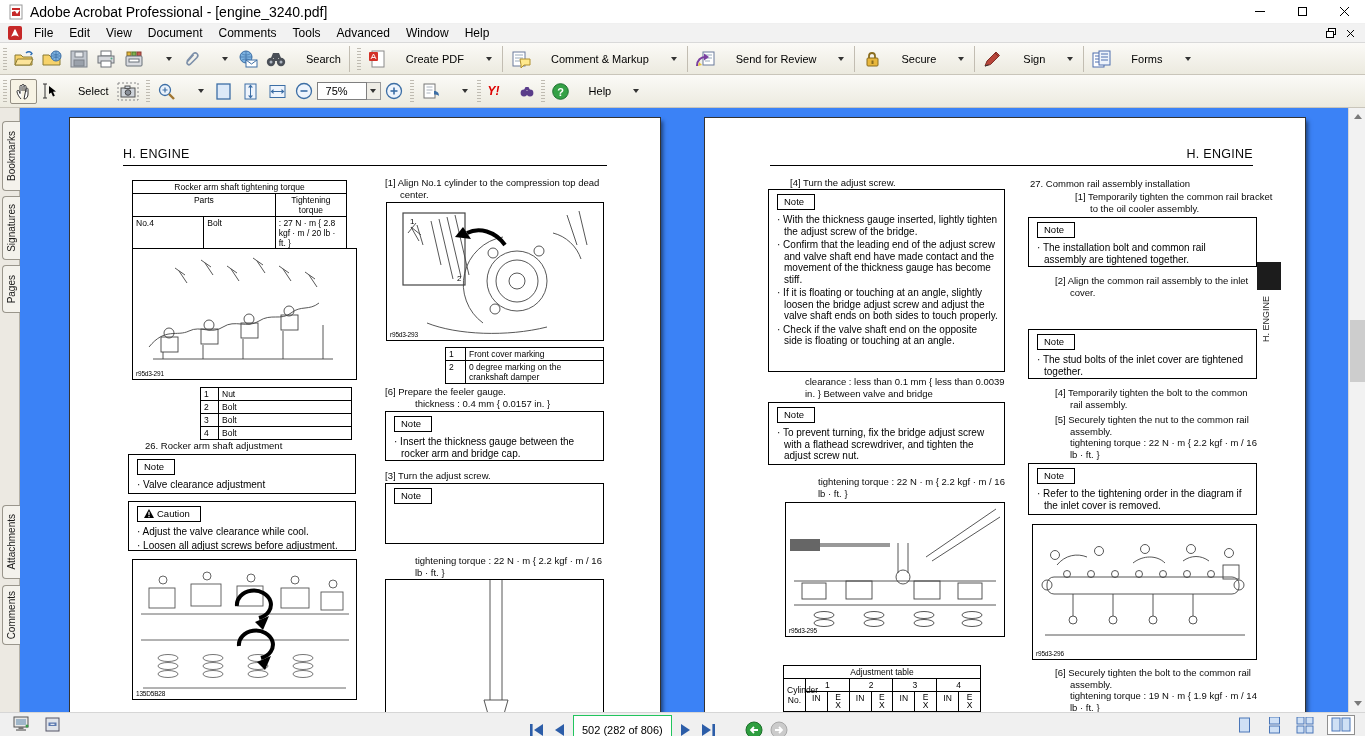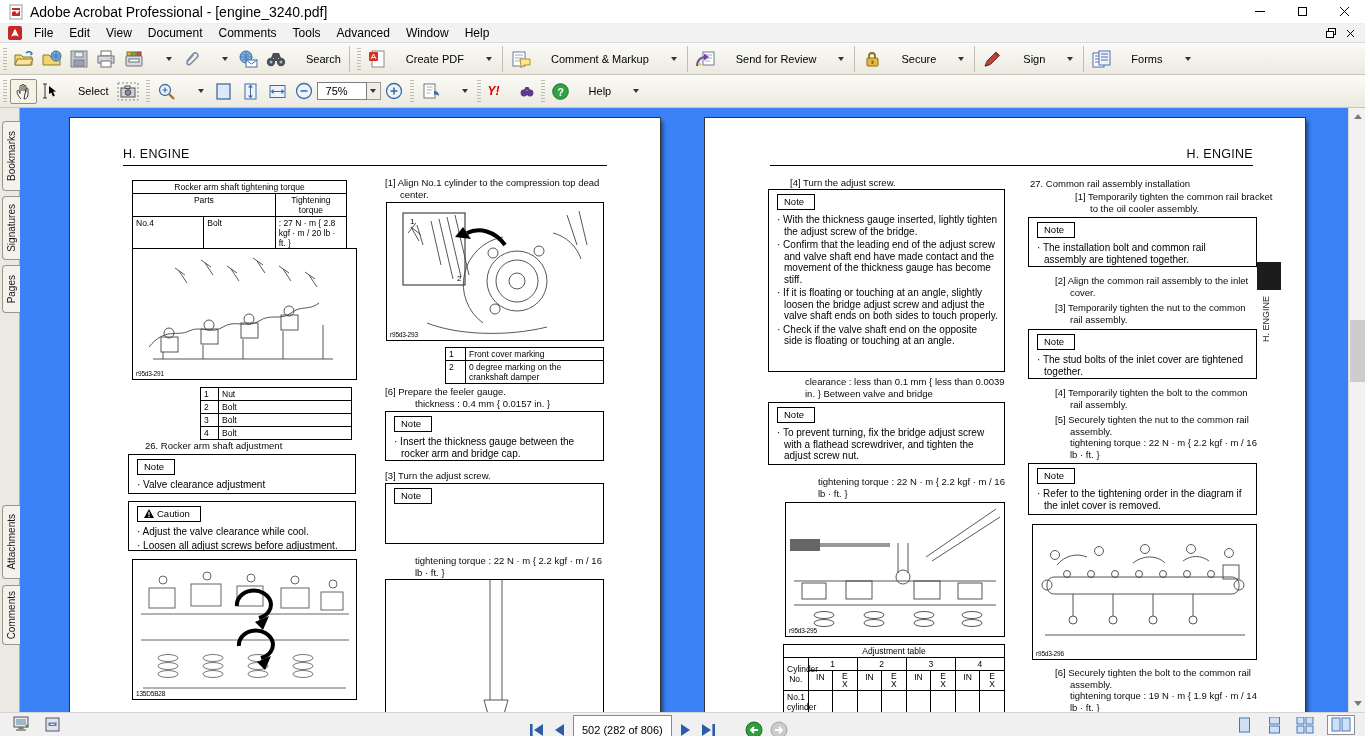--- a/index.html
+++ b/index.html
@@ -632,21 +632,21 @@
           <path d="M112 40v30M122 40v30"></path>
               <circle cx="117" cy="74" r="7"></circle>
           <path d="M210 6l-70 48M214 14l-68 44"></path>
         </g>
         <rect x="4" y="36" width="30" height="12" fill="#666"></rect>
             <path d="M34 40h70v4H34z" fill="#999"></path>
         </svg>
         <span class="figlab">r95d3-295</span>
       </div>
 
-      <table class="ptable" style="left:78px;top:526px;width:222px">
+      <table class="ptable" style="left:78px;top:547px;width:198px">
         <tbody>
             <tr>
               <td colspan="9" class="c">Adjustment table</td>
             </tr>
         <tr>
           <td rowspan="2" class="c" style="width:94px;vertical-align:middle">Cylinder No.</td>
           <td colspan="2" class="c">1</td>
           <td colspan="2" class="c">2</td>
           <td colspan="2" class="c">3</td>
           <td colspan="2" class="c">4</td>
@@ -679,21 +679,20 @@
       <div class="pt step" style="left:370px;top:73px;width:205px">[1] Temporarily tighten the common rail bracket to the oil cooler assembly.</div>
 
       <div class="nbox" style="left:323px;top:99px;width:229px;height:50px">
         <span class="nlabel">Note</span>
         <div class="nitems">
             <div class="nitem">· The installation bolt and common rail assembly are tightened together.</div>
           </div>
       </div>
 
       <div class="pt step" style="left:350px;top:157px;width:205px">[2] Align the common rail assembly to the inlet cover.</div>
-      <div class="pt step" style="left:350px;top:184px;width:205px">[3] Temporarily tighten the nut to the common rail assembly.</div>
 
       <div class="nbox" style="left:323px;top:211px;width:229px;height:50px">
         <span class="nlabel">Note</span>
         <div class="nitems">
             <div class="nitem">· The stud bolts of the inlet cover are tightened together.</div>
           </div>
       </div>
 
       <div class="pt step" style="left:350px;top:269px;width:205px">[4] Temporarily tighten the bolt to the common rail assembly.</div>
       <div class="pt step" style="left:350px;top:296px;width:208px"><span>[5] Securely tighten the nut to the common rail assembly.</span><br><span>tightening torque :  22 N · m { 2.2 kgf · m / 16 lb · ft. }</span></div>

